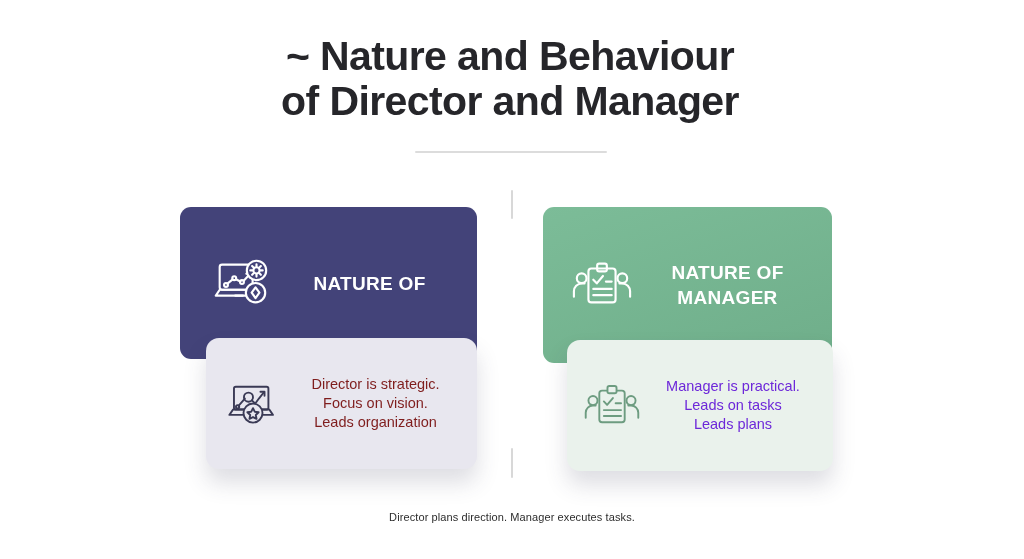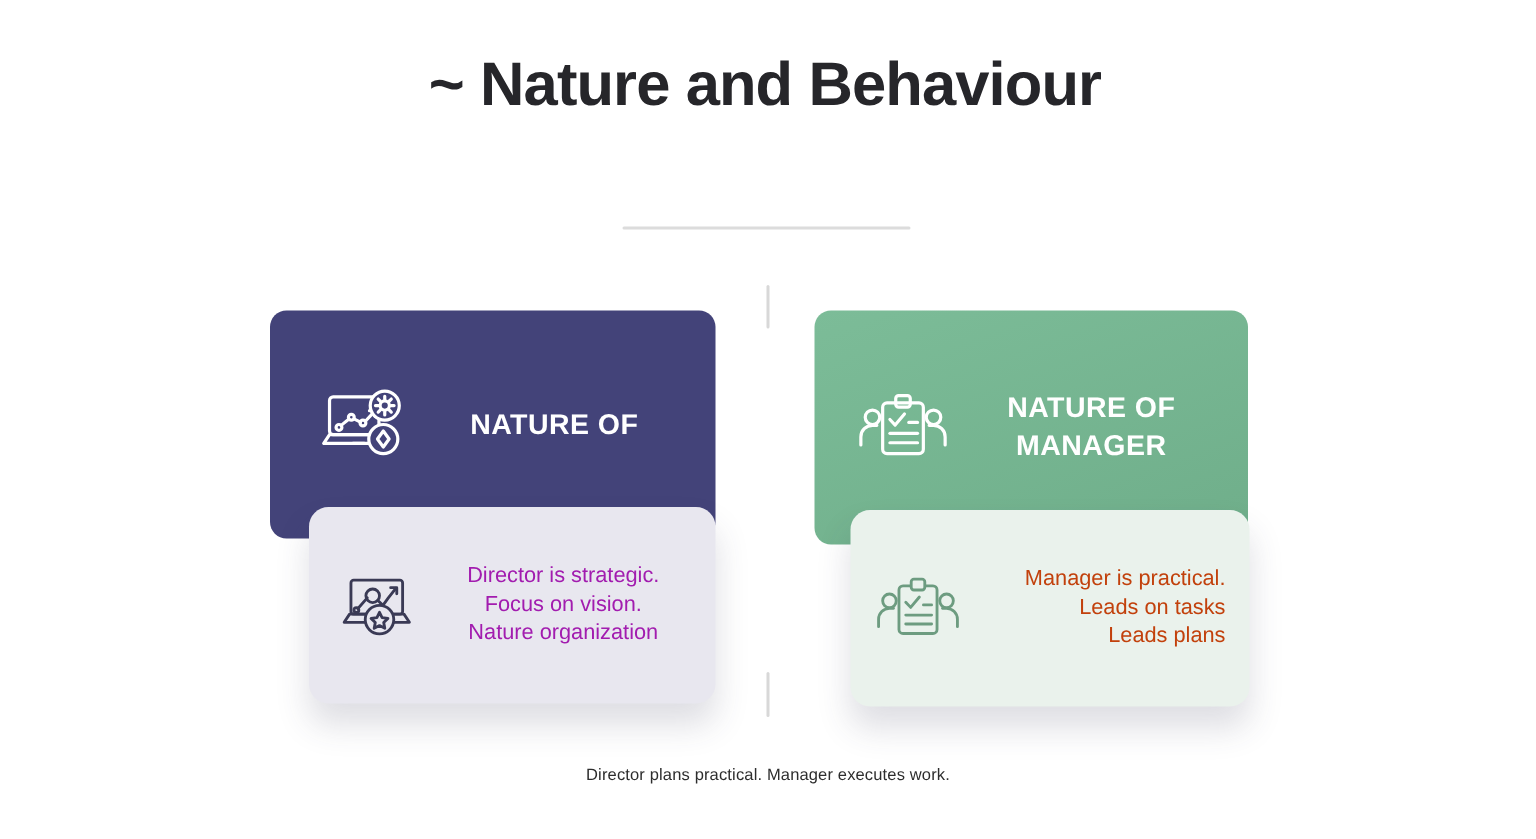--- a/index.html
+++ b/index.html
@@ -142,23 +142,23 @@
     width: 58px;
     height: 58px;
     margin-right: 8px;
     display: block;
   }
   .body-text {
     flex: 1 1 auto;
     text-align: center;
     font-size: 14.5px;
     line-height: 19px;
-    color: #a21caf;
-  }
-  .body-text.green-text { color: #c2410c; text-align: right; }
+    color: #7f1d1d;
+  }
+  .body-text.green-text { color: #6d28d9; }
   .body-text span { display: block; white-space: nowrap; }
 
   
   .footer-note {
     position: absolute;
     left: 0;
     top: 511px;
     width: 1024px;
     text-align: center;
     font-size: 11px;
@@ -166,20 +166,21 @@
     letter-spacing: 0.1px;
   }
 </style>
 </head>
 <body>
 
 <div class="stage">
 
   <div class="title-block">
     <div class="title-line">~ Nature and Behaviour</div>
+    <div class="title-line">of Director and Manager</div>
   </div>
   <div class="title-rule"></div>
 
   <div class="divider-seg divider-top"></div>
   <div class="divider-seg divider-bottom"></div>
 
   <div class="column left">
 
     <div class="head-card left-head">
       <svg class="head-icon" viewBox="0 0 64 64" fill="none" stroke="#ffffff" stroke-width="2.2" stroke-linecap="round" stroke-linejoin="round">
@@ -213,21 +214,21 @@
         <circle cx="27" cy="24.5" r="5"></circle>
         <path d="M30.8 28 L34 31"></path>
         <path d="M34.5 31.5 L38.5 26 L44 19"></path>
         <path d="M40.2 18.5 h4.5 v4.5"></path>
         <circle cx="32" cy="42" r="10.5" fill="#e8e7ef"></circle>
         <path d="M32 36.6 l1.9 3.9 l4.3 0.6 l-3.1 3 l0.8 4.3 l-3.9 -2 l-3.9 2 l0.8 -4.3 l-3.1 -3 l4.3 -0.6 Z"></path>
       </svg>
       <div class="body-text">
         <span>Director is strategic.</span>
         <span>Focus on vision.</span>
-        <span>Nature organization</span>
+        <span>Leads organization</span>
       </div>
     </div>
 
   </div>
 
   <div class="column right">
 
     <div class="head-card right-head">
       <svg class="head-icon" viewBox="0 0 64 64" fill="none" stroke="#ffffff" stroke-width="2.2" stroke-linecap="round" stroke-linejoin="round">
         <circle cx="11" cy="25" r="5"></circle>
@@ -262,15 +263,15 @@
       </svg>
       <div class="body-text green-text">
         <span>Manager is practical.</span>
         <span>Leads on tasks</span>
         <span>Leads plans</span>
       </div>
     </div>
 
   </div>
 
-  <div class="footer-note">Director plans practical. Manager executes work.</div>
+  <div class="footer-note">Director plans direction. Manager executes tasks.</div>
 
 </div>
 
 </body></html>

